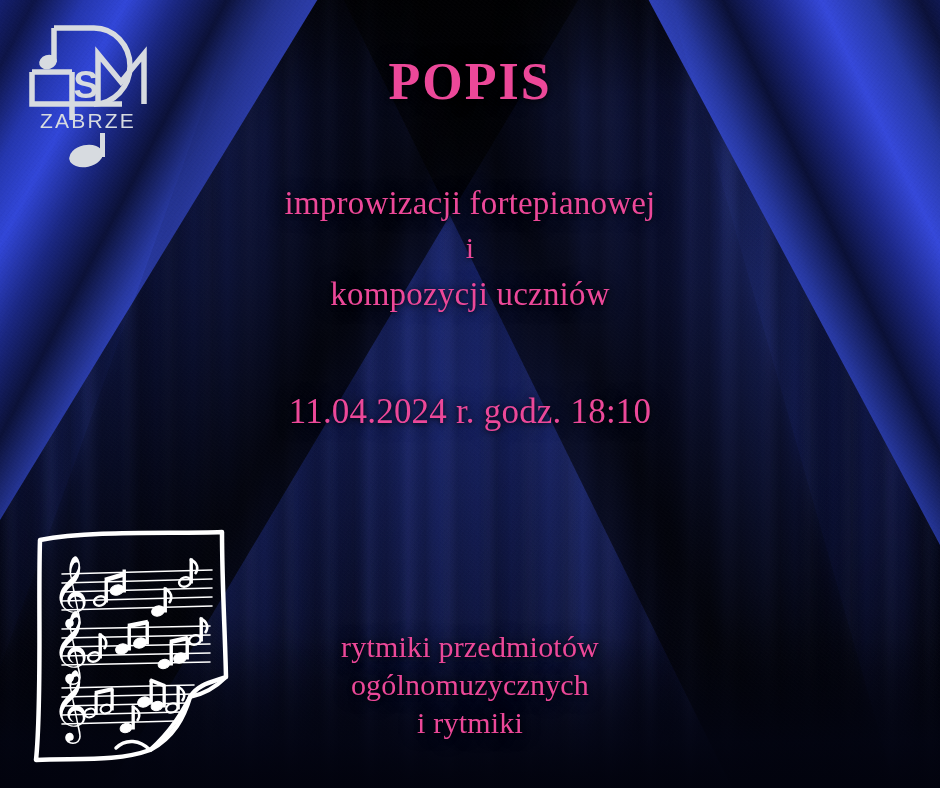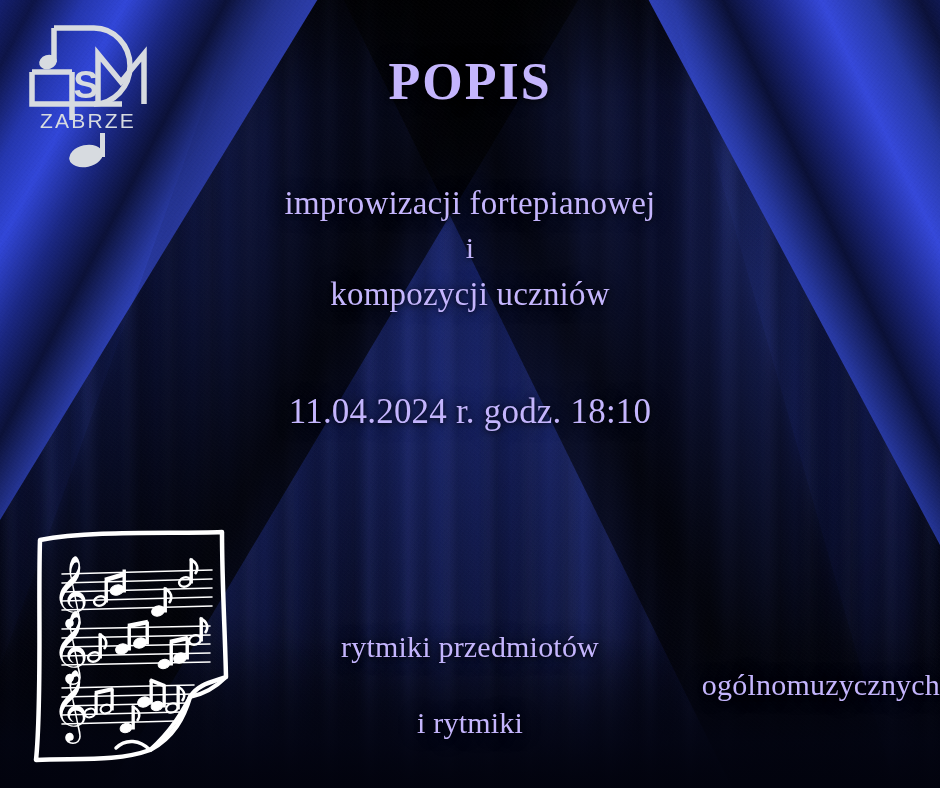--- a/index.html
+++ b/index.html
@@ -177,21 +177,21 @@
     left: 26px;
     top: 10px;
     width: 130px;
     height: 160px;
   }
 
   
   .txt {
     position: absolute;
     text-align: center;
-    color: #c4b5fd;
+    color: #ec4899;
     text-shadow: 0 1px 5px rgba(0,0,0,0.75), 0 0 18px rgba(0,0,10,0.55);
     white-space: nowrap;
     letter-spacing: .2px;
   }
   #title {
     left: 0; right: 0;
     top: 52px;
     font-size: 52px;
     font-weight: bold;
     letter-spacing: 2px;
@@ -223,21 +223,20 @@
   }
   #sec1 {
     left: 0; right: 0;
     top: 630px;
     font-size: 30px;
   }
   #sec2 {
     left: 0; right: 0;
     top: 668px;
     font-size: 30px;
-    text-align: right;
   }
   #sec3 {
     left: 0; right: 0;
     top: 706px;
     font-size: 30px;
   }
 
   
   .sheet {
     position: absolute;

